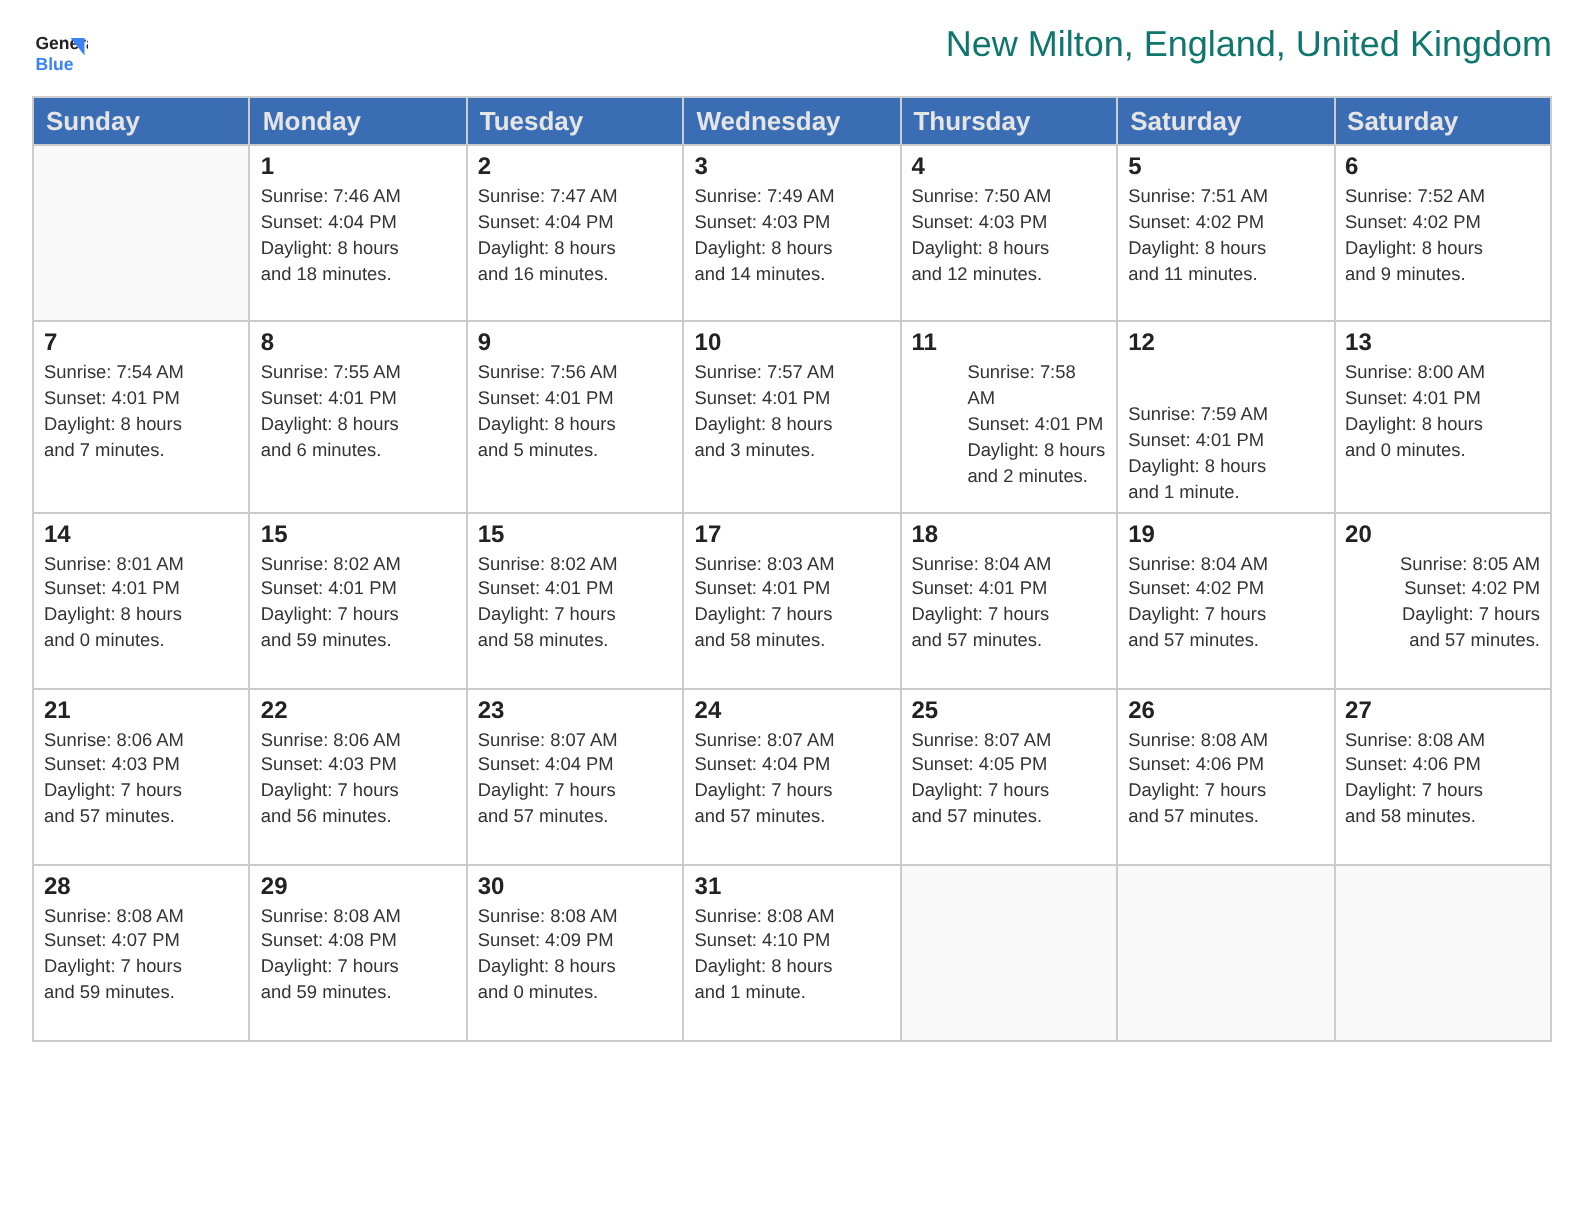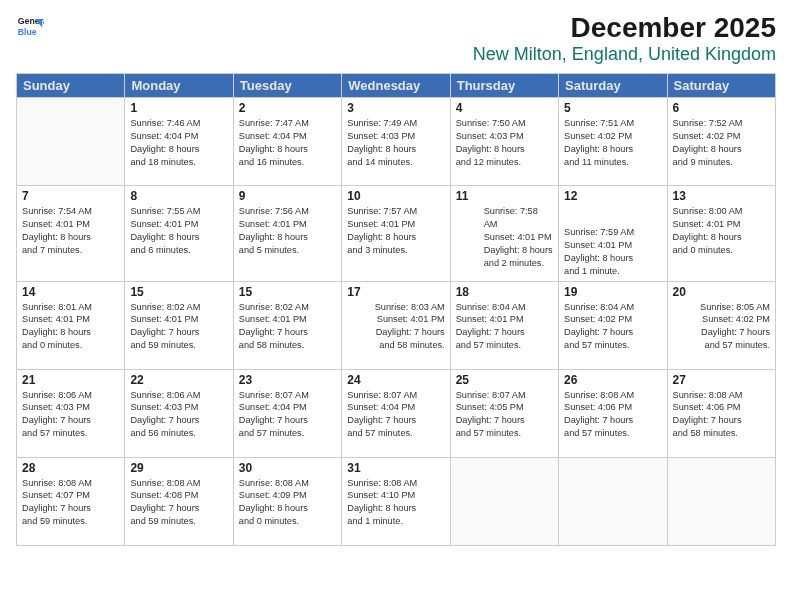--- a/index.html
+++ b/index.html
@@ -85,21 +85,20 @@
 <div class="page">
   <div class="header">
     <div class="logo">
       <svg class="logo-icon" viewBox="0 0 32 32" xmlns="http://www.w3.org/2000/svg">
         <text x="2" y="14" font-size="10" font-weight="bold" fill="#222">General</text>
         <text x="2" y="26" font-size="10" font-weight="bold" fill="#3b82f6">Blue</text>
         <polygon points="22,8 30,8 30,18" fill="#3b82f6"></polygon>
       </svg>
     </div>
     <div class="title-block">
-      <div class="main-title">December 2025</div>
       <div class="subtitle">New Milton, England, United Kingdom</div>
     </div>
   </div>
 
   <table class="calendar">
     <thead>
       <tr>
         <th>Sunday</th>
         <th>Monday</th>
         <th>Tuesday</th>
@@ -223,21 +222,21 @@
           </td>
           <td>
             <div class="cell-date">15</div>
             <div class="cell-info" style="white-space: pre-line;">Sunrise: 8:02 AM
 Sunset: 4:01 PM
 Daylight: 7 hours
 and 58 minutes.</div>
           </td>
           <td>
             <div class="cell-date">17</div>
-            <div class="cell-info" style="white-space: pre-line; text-align: right;">Sunrise: 8:03 AM
+            <div class="cell-info" style="white-space: pre-line;">Sunrise: 8:03 AM
 Sunset: 4:01 PM
 Daylight: 7 hours
 and 58 minutes.</div>
           </td>
           <td>
             <div class="cell-date">18</div>
             <div class="cell-info" style="white-space: pre-line;">Sunrise: 8:04 AM
 Sunset: 4:01 PM
 Daylight: 7 hours
 and 57 minutes.</div>

